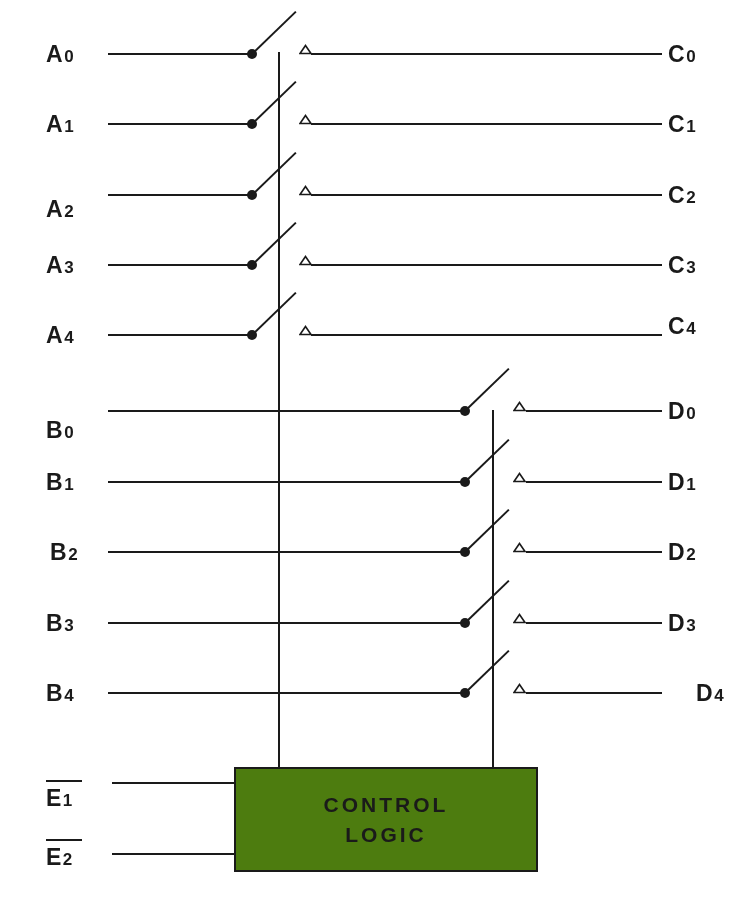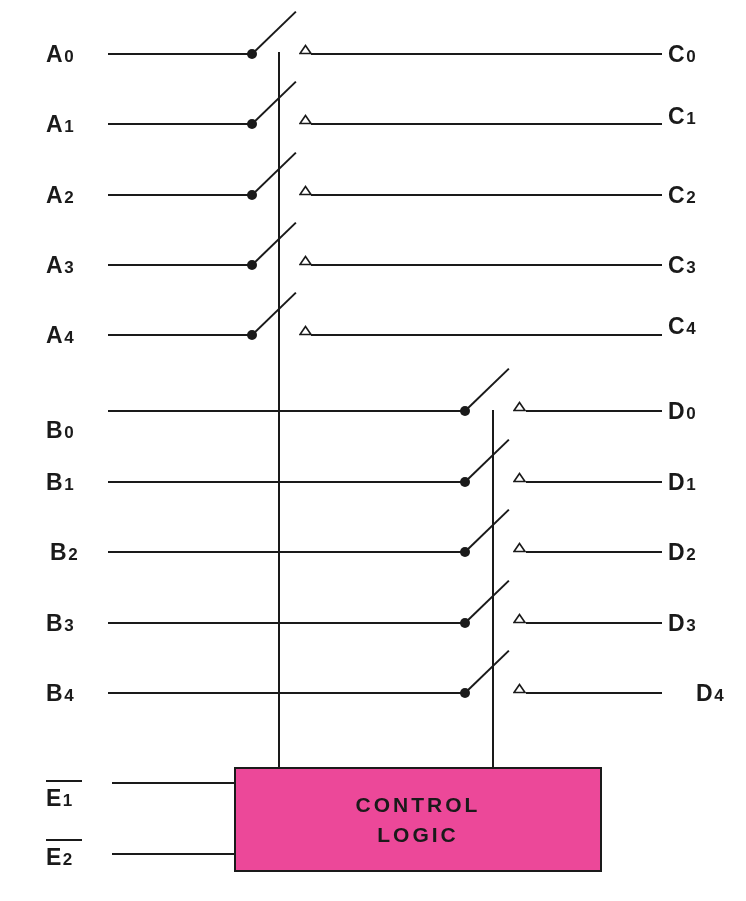--- a/index.html
+++ b/index.html
@@ -31,22 +31,22 @@
   }
   .arm{
     position:absolute;width:61px;height:2px;background:#1a1a1a;
     transform:rotate(-44deg);transform-origin:0 50%;
   }
   .tri{position:absolute;display:block;}
   .overline-bar{
     position:absolute;width:36px;height:2px;background:#1a1a1a;
   }
   .ctrl-box{
-    position:absolute;left:234px;top:767px;width:368px;height:105px;
-    box-sizing:border-box;border:2px solid #1a1a1a;background:#ec4899;
+    position:absolute;left:234px;top:767px;width:304px;height:105px;
+    box-sizing:border-box;border:2px solid #1a1a1a;background:#4d7c0f;
     display:flex;flex-direction:column;align-items:center;justify-content:center;
   }
   .ctrl-line{
     font-size:21px;font-weight:bold;letter-spacing:3px;line-height:30px;
     text-align:center;
   }
 </style>
 </head>
 <body>
 
@@ -66,25 +66,25 @@
 
   <div>
     <span class="lbl" style="left:46px;top:112px"><span>A</span><span class="sub">1</span></span>
     <div class="wire" style="left:108px;top:123px;width:144px"></div>
     <div class="dot" style="left:247px;top:119px"></div>
     <div class="arm" style="left:252px;top:123px"></div>
     <svg class="tri" style="left:299px;top:114px" width="13" height="11">
         <path d="M6.5 1.5 L12 9.5 L1 9.5 Z" fill="#ffffff" stroke="#1a1a1a" stroke-width="1.6"></path>
       </svg>
     <div class="wire" style="left:311px;top:123px;width:351px"></div>
-    <span class="lbl" style="left:668px;top:104px"><span>C</span><span class="sub">1</span></span>
+    <span class="lbl" style="left:668px;top:112px"><span>C</span><span class="sub">1</span></span>
   </div>
 
   <div>
-    <span class="lbl" style="left:46px;top:183px"><span>A</span><span class="sub">2</span></span>
+    <span class="lbl" style="left:46px;top:197px"><span>A</span><span class="sub">2</span></span>
     <div class="wire" style="left:108px;top:194px;width:144px"></div>
     <div class="dot" style="left:247px;top:190px"></div>
     <div class="arm" style="left:252px;top:194px"></div>
     <svg class="tri" style="left:299px;top:185px" width="13" height="11">
         <path d="M6.5 1.5 L12 9.5 L1 9.5 Z" fill="#ffffff" stroke="#1a1a1a" stroke-width="1.6"></path>
       </svg>
     <div class="wire" style="left:311px;top:194px;width:351px"></div>
     <span class="lbl" style="left:668px;top:183px"><span>C</span><span class="sub">2</span></span>
   </div>
 

